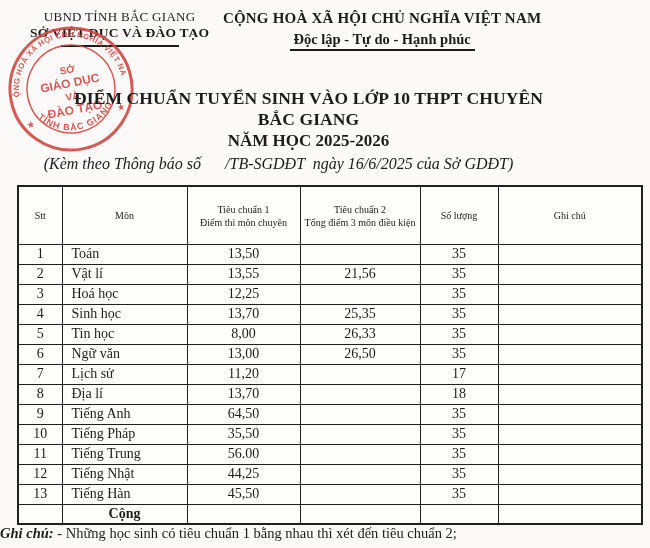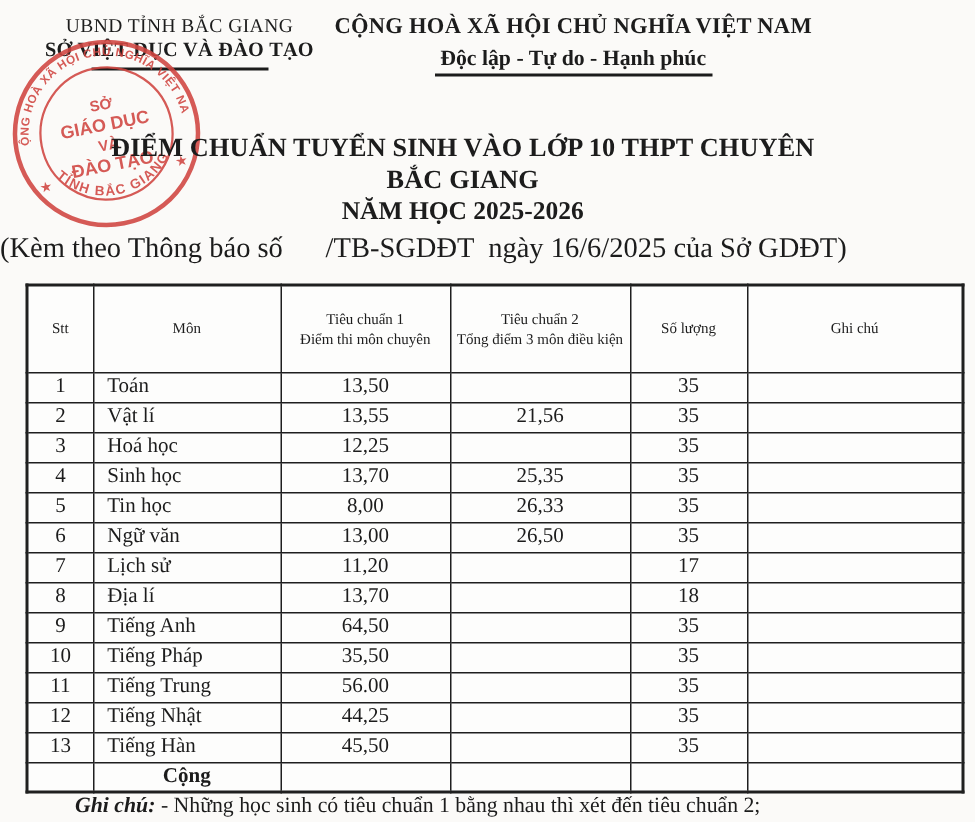--- a/index.html
+++ b/index.html
@@ -28,36 +28,36 @@
   .stamp { position: absolute; left: 6px; top: 24px; width: 130px; height: 130px;
            transform: rotate(-11deg); opacity: 0.88; pointer-events: none; }
   .stamp svg { width: 100%; height: 100%; }
   .stamp text { font-family: "Liberation Sans", sans-serif; font-weight: bold; }
 
   
   .title-block { margin-top: 37px; text-align: center; padding-left: 48px; padding-right: 8px;
                  position: relative; z-index: 2; margin-left: 20px; }
   .title-l1 { font-size: 17.5px; font-weight: bold; letter-spacing: 0.1px; }
   .title-l2 { font-size: 17px; font-weight: bold; margin-top: 1px; }
-  .subtitle { text-align: center; font-size: 19px; margin-top: 4px;
+  .subtitle { text-align: center; font-style: italic; font-size: 16px; margin-top: 4px;
               white-space: pre; }
 
   
   table { border-collapse: collapse; table-layout: fixed; width: 624px;
           margin: 12px 0 0 17px; border: 2px solid #1f1f1f; background: #fdfdfc; }
   th, td { border: 1px solid #1f1f1f; overflow: hidden; }
   thead th { height: 58px; font-size: 10px; font-weight: normal;
              line-height: 1.3; vertical-align: middle; text-align: center; }
   tbody td { height: 20px; font-size: 14px; vertical-align: middle; }
   td.c-center, th { text-align: center; }
   td.c-left { text-align: left; padding-left: 9px; }
   tr.total-row td { font-weight: bold; height: 20px; }
 
   
-  .footer-note { text-align: center; font-size: 14.5px; margin-top: 0; }
+  .footer-note { font-size: 14.5px; margin-top: 0; }
   .footer-note .gc { font-weight: bold; font-style: italic; }
 </style>
 </head>
 <body>
 
 <div class="page">
 
   <div class="header">
     <div class="header-left">
       <div class="l1">UBND TỈNH BẮC GIANG</div>

